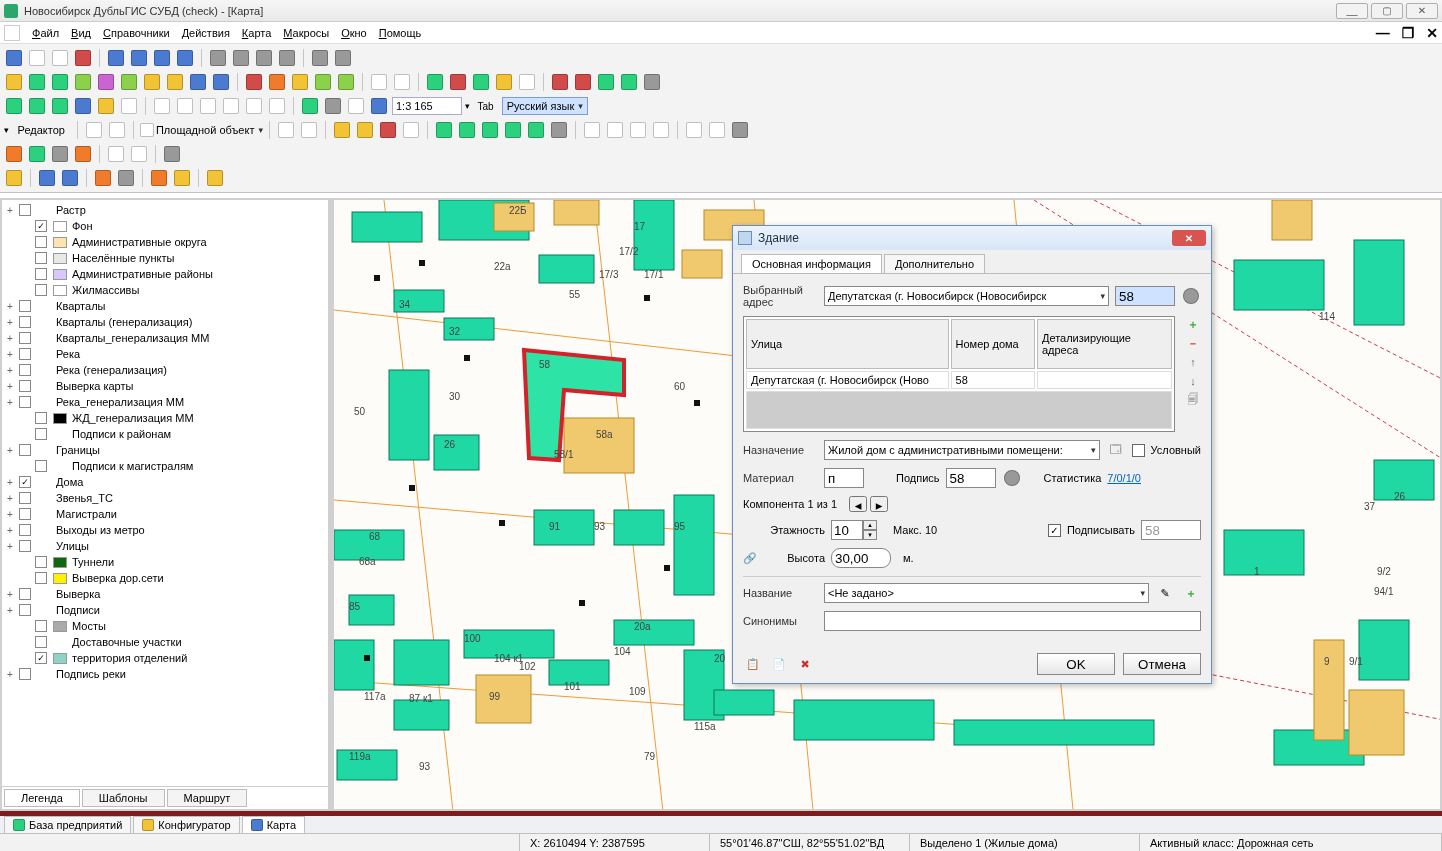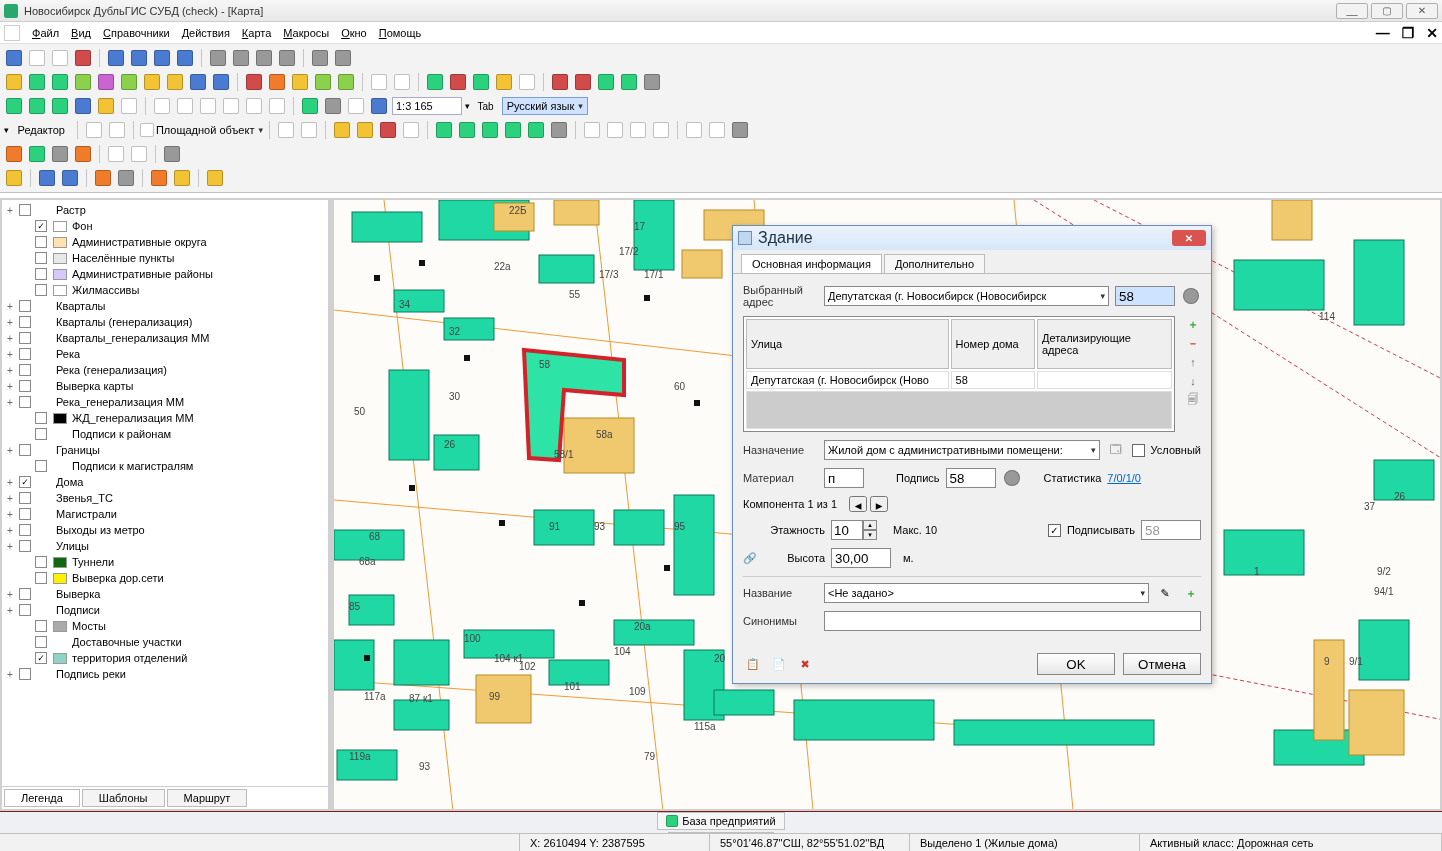--- a/index.html
+++ b/index.html
@@ -46,21 +46,21 @@
 .tabsbar { display: flex; gap: 2px; padding: 2px; border-top: 1px solid #ccc; }
 .tabsbar .tab { border: 1px solid #bbb; padding: 2px 16px; background: #f4f4f4; cursor: pointer; }
 .tabsbar .tab.active { background: #fff; }
 
 .canvas { flex: 1; position: relative; background: #fdfcf8; border: 2px solid #d0d0d0; overflow: hidden; }
 .canvas svg { position: absolute; top: 0; left: 0; }
 
 
 .dlg { position: absolute; left: 732px; top: 225px; width: 480px; background: #f0f0f0; border: 1px solid #6a8fbf; box-shadow: 2px 2px 6px rgba(0,0,0,.25); }
 .dlg-title { background: linear-gradient(#ecf3fb,#d6e6f8); height: 24px; display: flex; align-items: center; padding: 0 5px; }
-.dlg-title .t { flex: 1; font-size: 16px; color: #234; }
+.dlg-title .t { flex: 1; font-size: 12px; color: #234; }
 .dlg-title .x { width: 34px; height: 16px; background: #d9534f; color: #fff; display: inline-flex; align-items: center; justify-content: center; font-weight: bold; border-radius: 3px; cursor: pointer; font-size: 10px; }
 .dlg-tabs { display: flex; border-bottom: 1px solid #bbb; padding: 4px 8px 0; gap: 2px; }
 .dlg-tabs .dt { border: 1px solid #bbb; border-bottom: none; padding: 3px 10px; background: #f6f6f6; cursor: pointer; }
 .dlg-tabs .dt.active { background: #fff; }
 .dlg-body { padding: 10px 10px 6px; background: #f0f0f0; }
 .frow { display: flex; align-items: center; margin-bottom: 8px; gap: 6px; }
 .flabel { width: 75px; text-align: left; color: #333; }
 .fsel { flex: 1; height: 20px; border: 1px solid #888; background: #fff; padding: 0 3px; display: flex; align-items: center; justify-content: space-between; }
 .fsel::after { content: "▾"; font-size: 9px; color: #333; }
 .fin { height: 20px; border: 1px solid #888; background: #fff; padding: 0 3px; }
@@ -81,21 +81,21 @@
 .wbtn { width: 78px; height: 22px; border: 1px solid #888; background: linear-gradient(#fff,#e6e6e6); cursor: pointer; }
 
 
 .tooltip { position: absolute; left:533px; top:317px; background: #fff9d6; border: 1px solid #b9a33a; padding: 3px 6px; font-size: 11px; }
 .tooltip .xx { position: absolute; right: 2px; top: 2px; font-size: 9px; color: #a40; cursor:pointer; }
 .tooltip .t2 { font-weight: bold; }
 .tooltip-sub { position:absolute; left:533px; top:337px; background:#fff; border:1px solid #aaa; padding:4px 8px; font-size:11px; border-radius:0 0 4px 4px;}
 .tooltip-sub::after { content:""; position:absolute; bottom:-8px; left:30px; width:0;height:0;border:8px solid transparent; border-top-color:#fff;}
 
 
-.bottomtabs { position: absolute; left: 0; right: 0; bottom: 18px; height: 22px; background: #eef0f3; border-top: 1px solid #7f1d1d; display: flex; align-items: center; padding: 0 4px; gap: 2px; flex-direction: column; }
+.bottomtabs { position: absolute; left: 0; right: 0; bottom: 18px; height: 22px; background: #eef0f3; border-top: 5px solid #7f1d1d; display: flex; align-items: center; padding: 0 4px; gap: 2px; }
 .bottomtabs .bt { display: inline-flex; align-items: center; gap: 4px; padding: 2px 8px; border: 1px solid #c0c0c0; background: #f6f6f6; cursor: pointer; }
 .bottomtabs .bt.active { background: #fff; }
 
 
 .status { position: absolute; left: 0; right: 0; bottom: 0; height: 18px; background: #f2f2f2; border-top: 1px solid #c0c0c0; display: flex; align-items: center; font-size: 11px; }
 .status .cell { border-right: 1px solid #c0c0c0; padding: 0 10px; height: 100%; display: inline-flex; align-items: center; }
 
 
 .ico { width:16px; height:16px; display:inline-block; border:1px solid rgba(0,0,0,.25); border-radius:2px; }
 .c1{background:#2bd17d}.c2{background:#f2c335}.c3{background:#d14b4b}.c4{background:#4b7bd1}.c5{background:#c964d1}.c6{background:#8bd14b}.c7{background:#f07b2b}.c8{background:#999}.c9{background:#fff}
@@ -893,21 +893,21 @@
       <span style="margin-left:8px">Макс. 10</span>
       <span style="flex:1"></span>
       <span class="chkbox on"></span>
       <span>Подписывать</span>
       <input class="fin" style="width: 60px; color: rgb(153, 153, 153);" readonly="" value="58">
     </div>
 
     <div class="frow">
       <span style="width:18px;color:#aaa">🔗</span>
       <span style="width:58px;text-align:right">Высота</span>
-      <input class="fin" style="width: 60px;" value="30,00">
+      <input class="fin" style="width: 60px; border-radius: 9px;" value="30,00">
       <span style="margin-left:6px">м.</span>
     </div>
 
     <div style="height:1px;background:#ccc;margin:6px 0"></div>
 
     <div class="frow">
       <span class="flabel">Название</span>
       <span class="fsel">
           <span>&lt;Не задано&gt;</span>
         </span>

